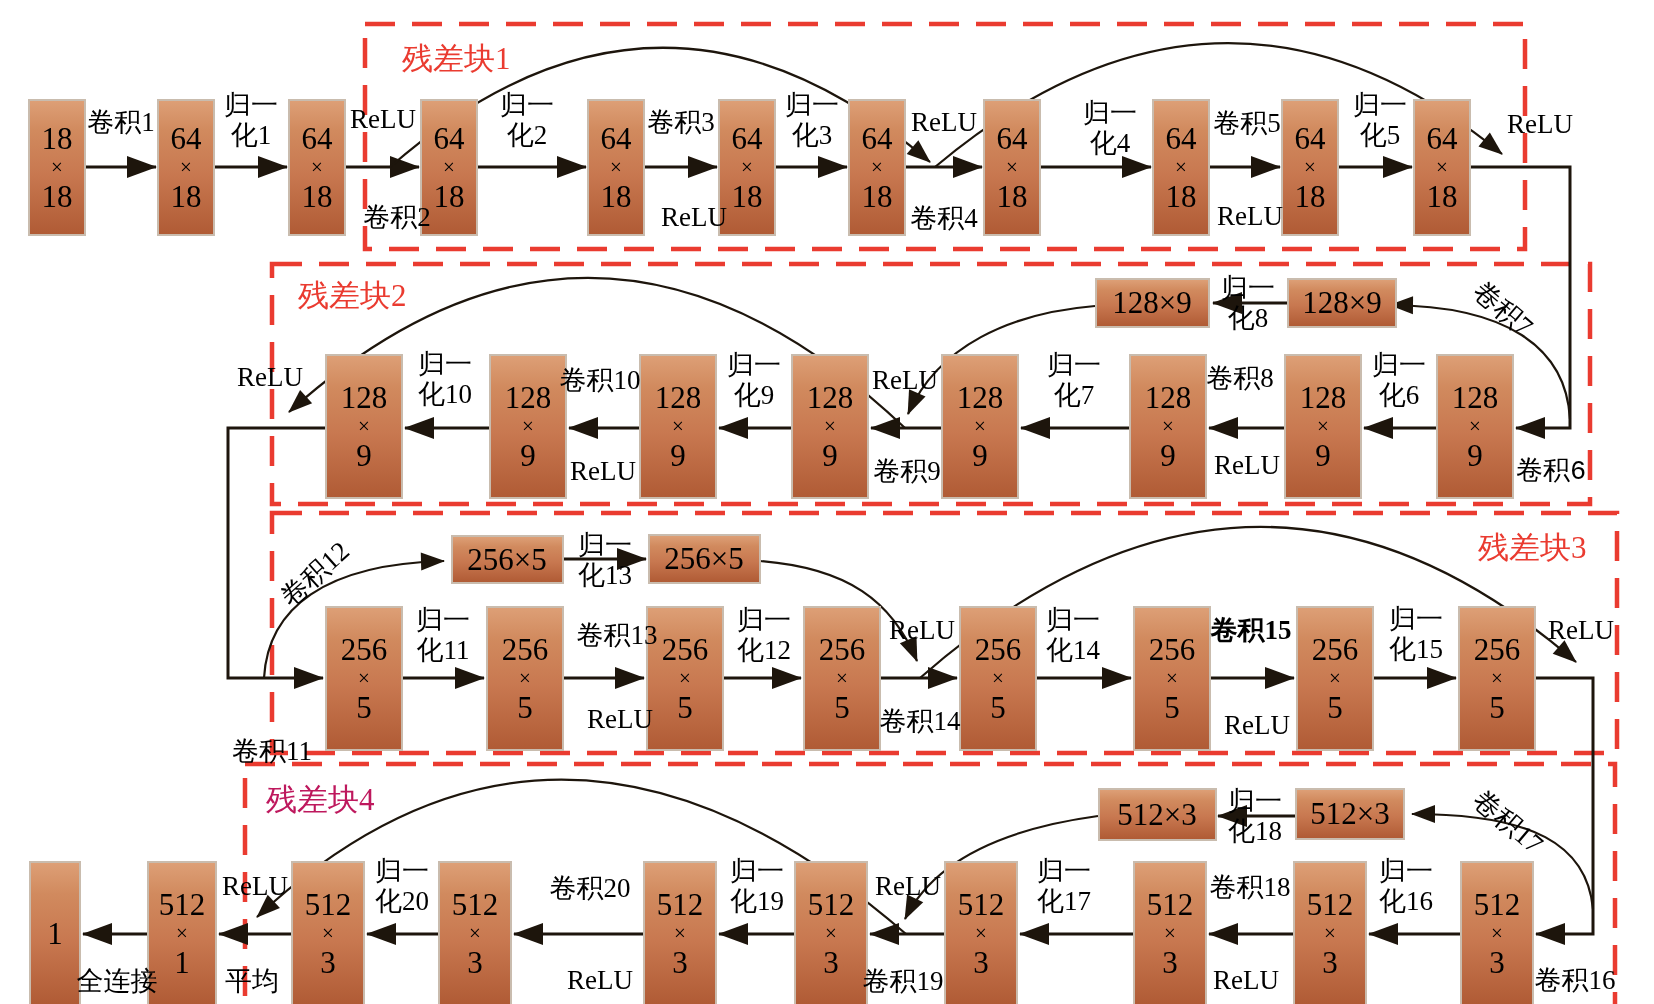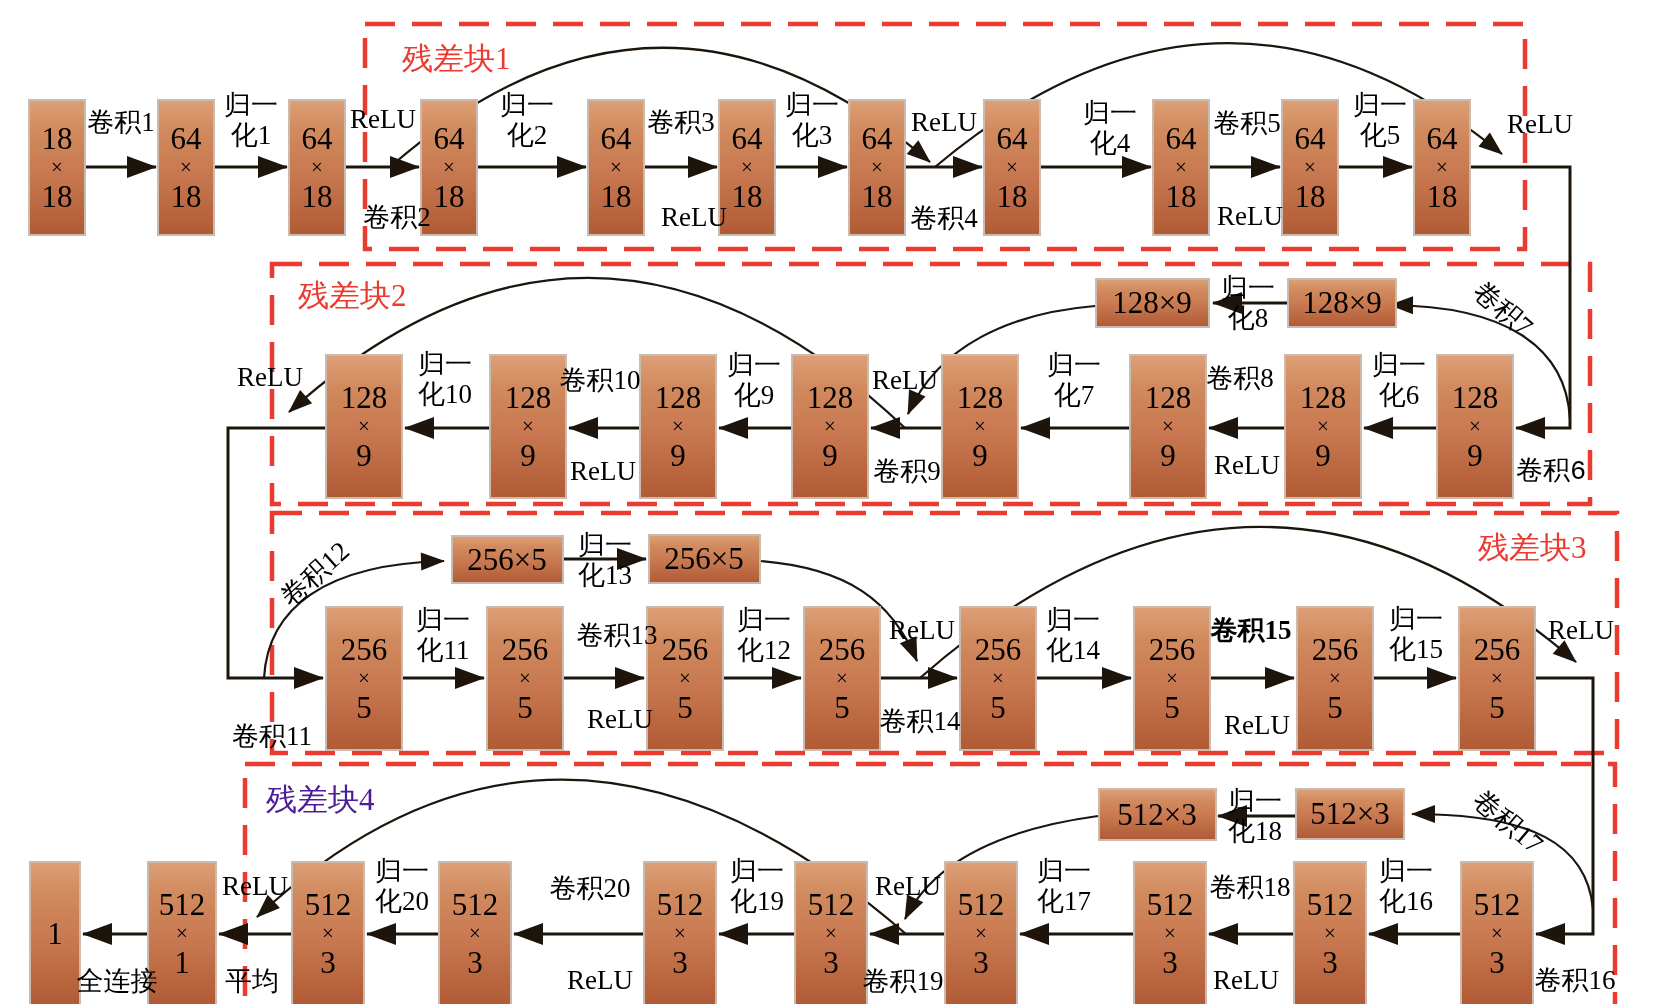--- a/index.html
+++ b/index.html
@@ -87,21 +87,21 @@
       <path d="M264 662 C268 592 325 548 444 545" fill="none" stroke="#1d150c" stroke-width="2.2" marker-end="url(#ah2)"></path>
       <path d="M760 545 C848 552 892 585 917 645" fill="none" stroke="#1d150c" stroke-width="2.2" marker-end="url(#ah2)"></path>
       <path d="M920 662 Q1255 368 1576 646" fill="none" stroke="#1d150c" stroke-width="2.2" marker-end="url(#ah2)"></path>
       <path d="M1593 893 C1587 828 1532 798 1412 798" fill="none" stroke="#1d150c" stroke-width="2.2" marker-end="url(#ah2)"></path>
       <path d="M1098 800 C1010 812 935 842 905 903" fill="none" stroke="#1d150c" stroke-width="2.2" marker-end="url(#ah2)"></path>
       <path d="M906 918 Q560 618 257 901" fill="none" stroke="#1d150c" stroke-width="2.2" marker-end="url(#ah2)"></path>
     </svg>
 <div class="boxlbl" style="left: 402px; top: 27px; color: rgb(234, 59, 48);">残差块1</div>
     <div class="boxlbl" style="left: 298px; top: 264px; color: rgb(234, 59, 48);">残差块2</div>
     <div class="boxlbl" style="left: 1478px; top: 516px; color: rgb(234, 59, 48);">残差块3</div>
-    <div class="boxlbl" style="left: 266px; top: 768px; color: #4c1d95;">残差块4</div>
+    <div class="boxlbl" style="left: 266px; top: 768px; color: #be185d;">残差块4</div>
     <div class="blk" style="left: 28px; top: 83px; width: 58px; height: 137px;">
       <span>18</span>
       <span class="x">×</span>
       <span>18</span>
     </div>
     <div class="blk" style="left: 157px; top: 83px; width: 58px; height: 137px;">
       <span>64</span>
       <span class="x">×</span>
       <span>18</span>
     </div>
@@ -386,21 +386,21 @@
     <div class="lbl" style="left: 270px; top: 361px;">
       <div>ReLU</div>
     </div>
     <div class="lbl" style="left: 1248px; top: 287px;">
       <div>归一</div>
       <div>化8</div>
     </div>
     <div class="lbl" style="left: 1503px; top: 293px; transform: translate(-50%, -50%) rotate(40deg);">
       <div>卷积7</div>
     </div>
-    <div class="lbl" style="left: 272px; top: 720px;">
+    <div class="lbl" style="left: 272px; top: 735px;">
       <div>卷积11</div>
     </div>
     <div class="lbl" style="left: 315px; top: 558px; transform: translate(-50%, -50%) rotate(-42deg);">
       <div>卷积12</div>
     </div>
     <div class="lbl" style="left: 605px; top: 544px;">
       <div>归一</div>
       <div>化13</div>
     </div>
     <div class="lbl" style="left: 443px; top: 619px;">

